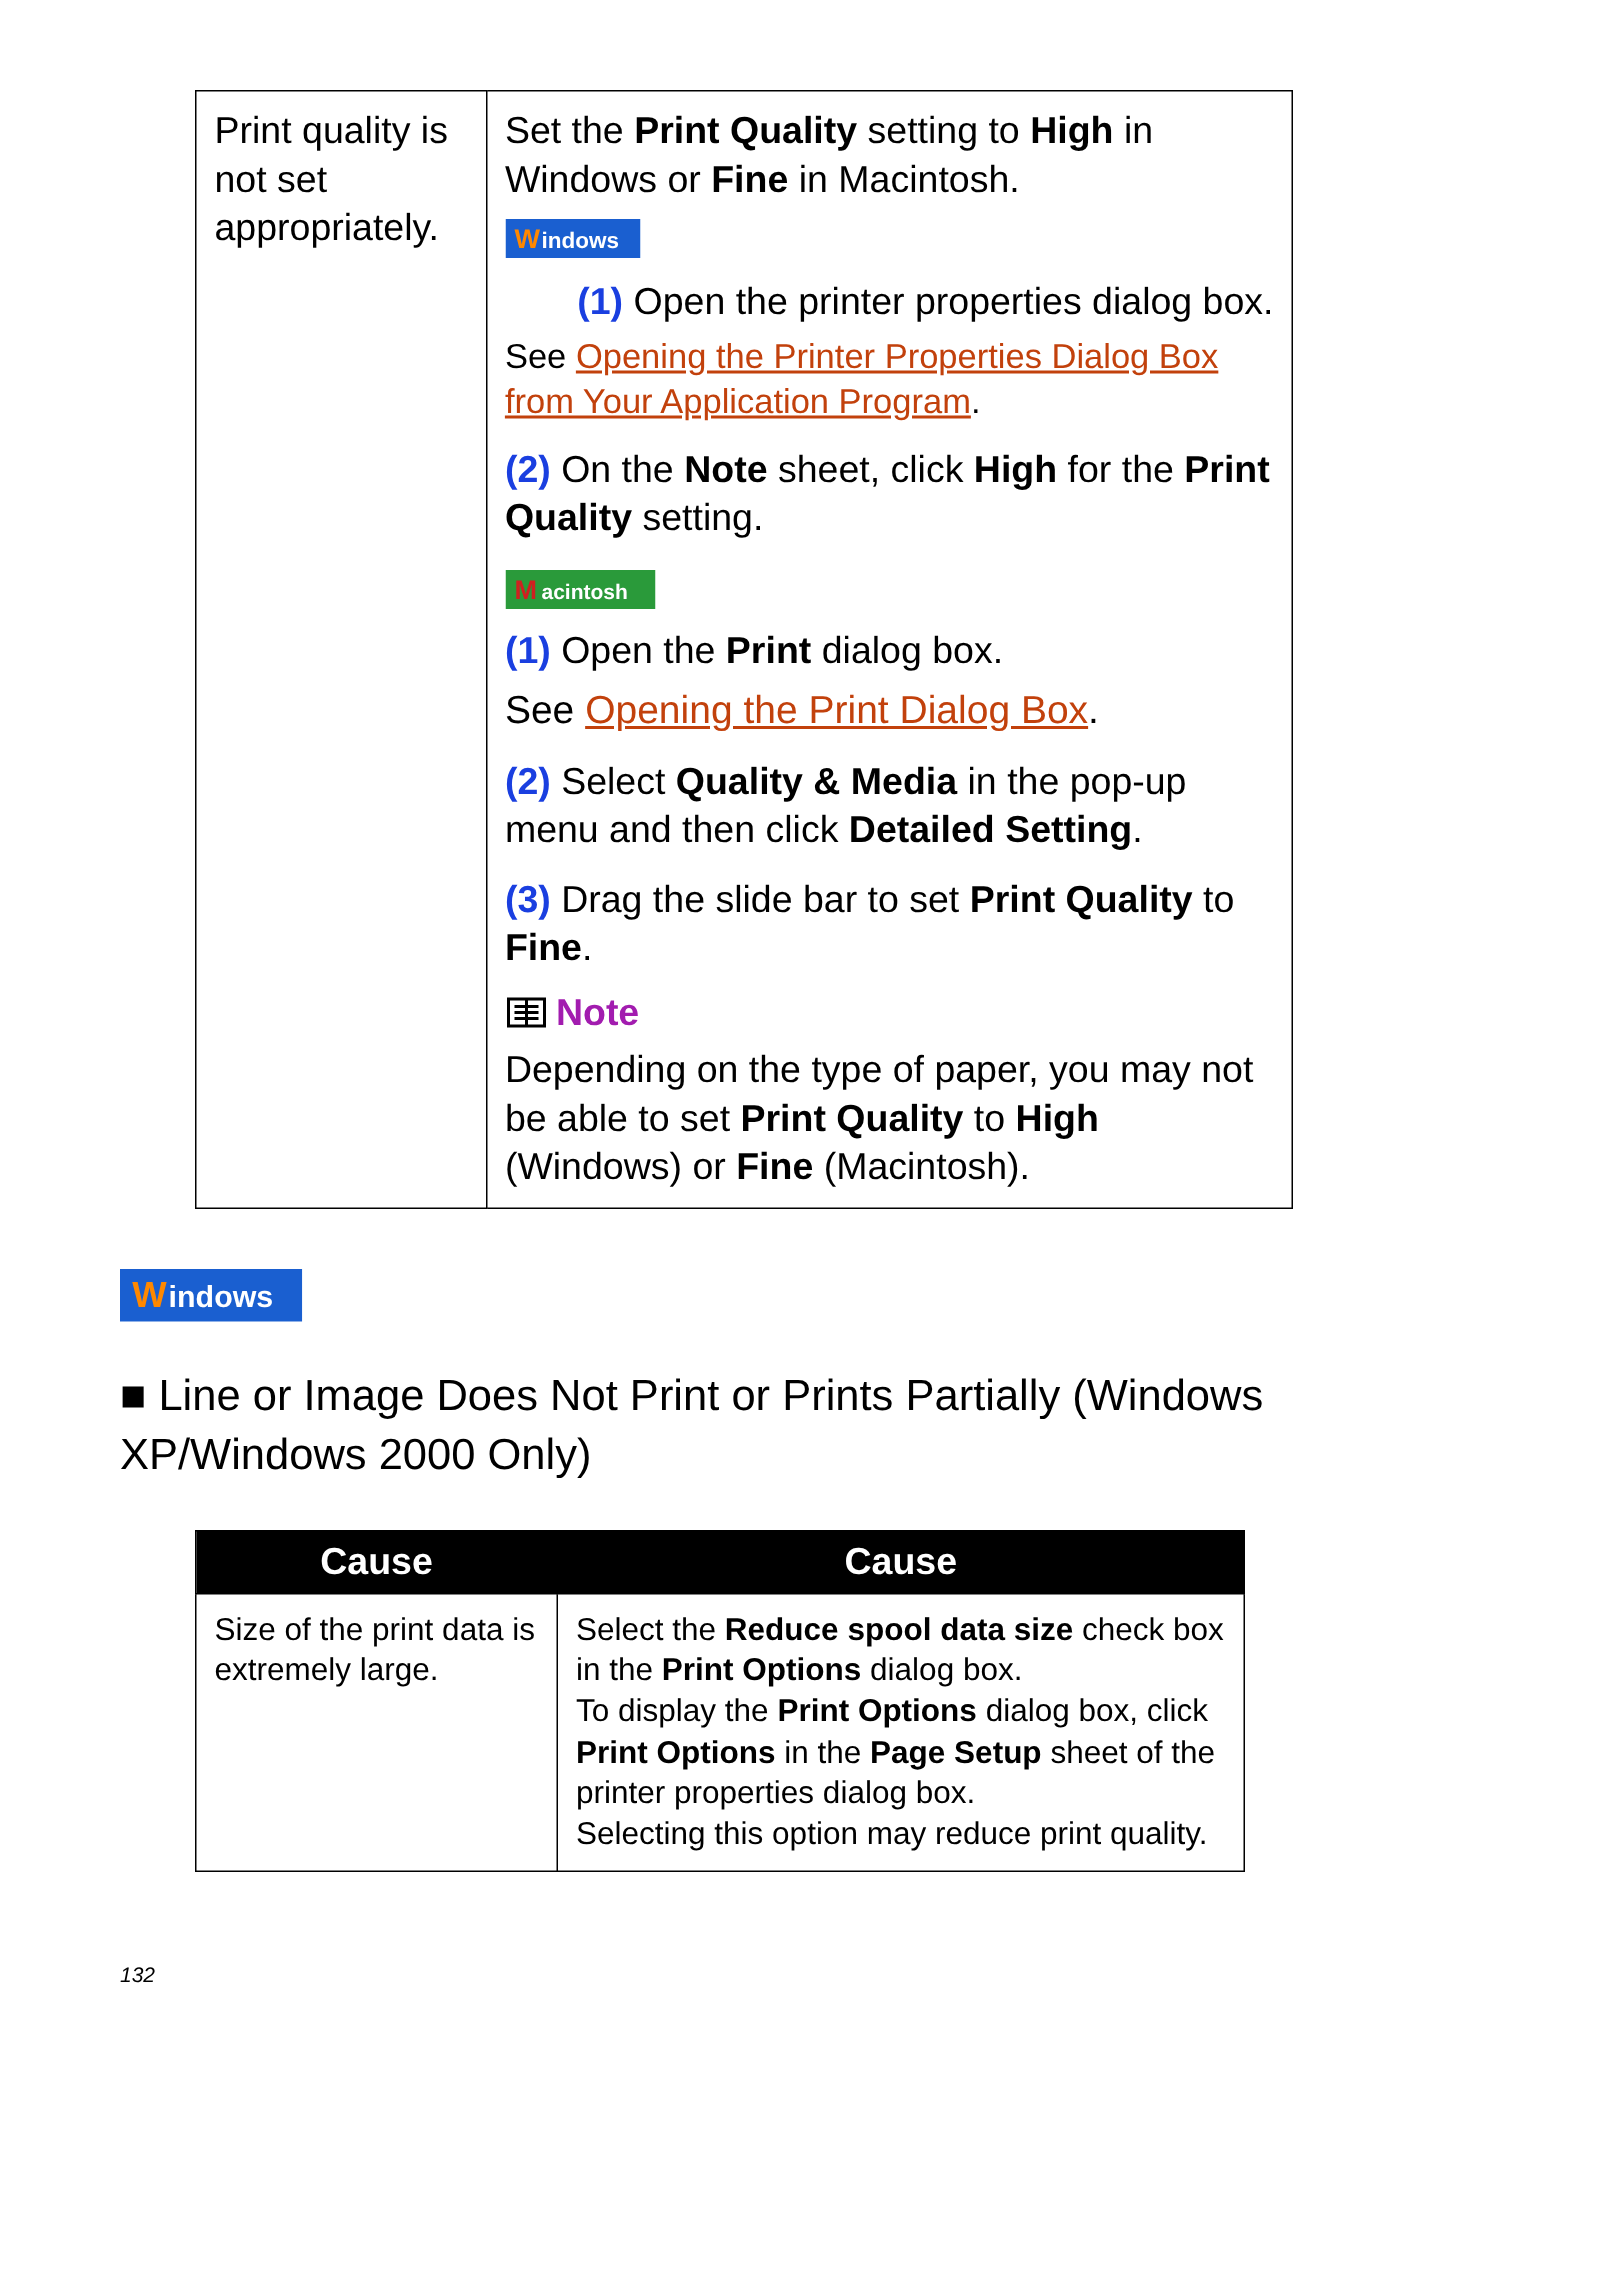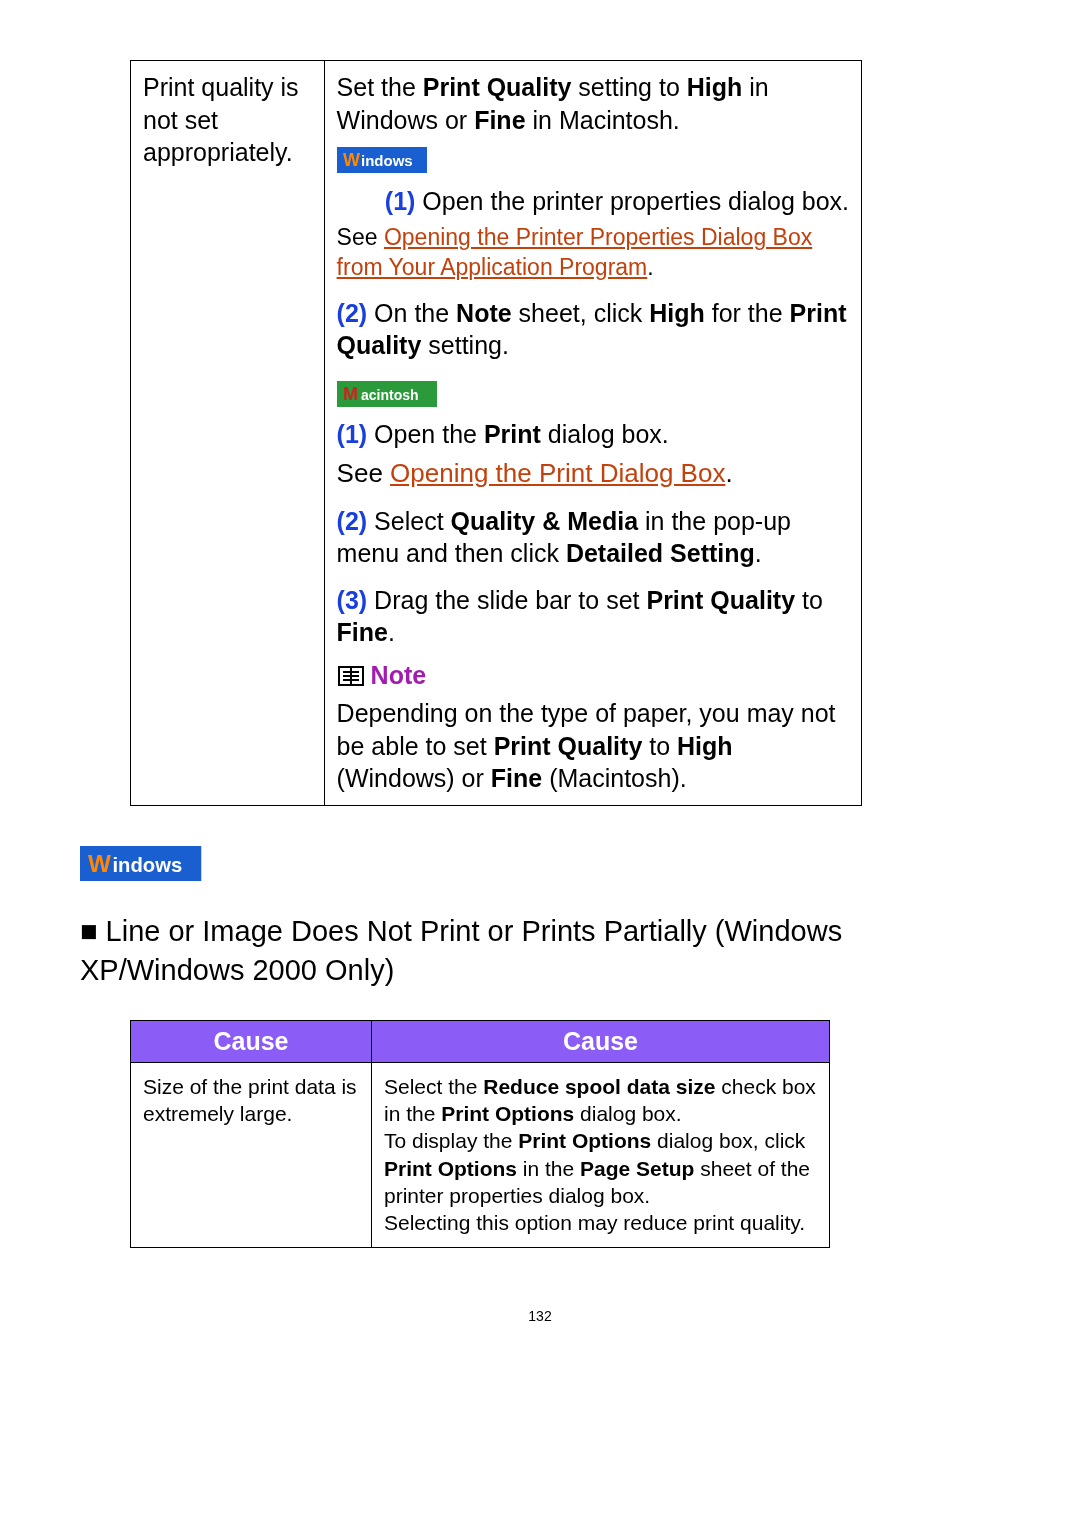--- a/index.html
+++ b/index.html
@@ -73,37 +73,38 @@
     transform-origin: left top;
   }
   table.trouble2 {
     border-collapse: collapse;
     margin-left: 50px;
     width: 700px;
   }
   table.trouble2 th {
     border: 1px solid #000;
     padding: 6px 10px;
-    background: #8b5cf6;
+    background: #000000;
     color: #fff;
     font-weight: bold;
     font-size: 25px;
     text-align: center;
   }
   table.trouble2 td {
     border: 1px solid #000;
     padding: 10px 12px;
     vertical-align: top;
     font-size: 21px;
     line-height: 1.3;
   }
   .page-number {
-    text-align: center;
+    text-align: left;
     font-size: 14px;
     margin-top: 60px;
+    font-style: italic;
   }
   .col-cause1 { width: 170px; }
   .col-action1 { width: 540px; }
   .col-cause2 { width: 220px; }
   .col-action2 { }
 </style>
 </head>
 <body>
 
 <div class="page">

